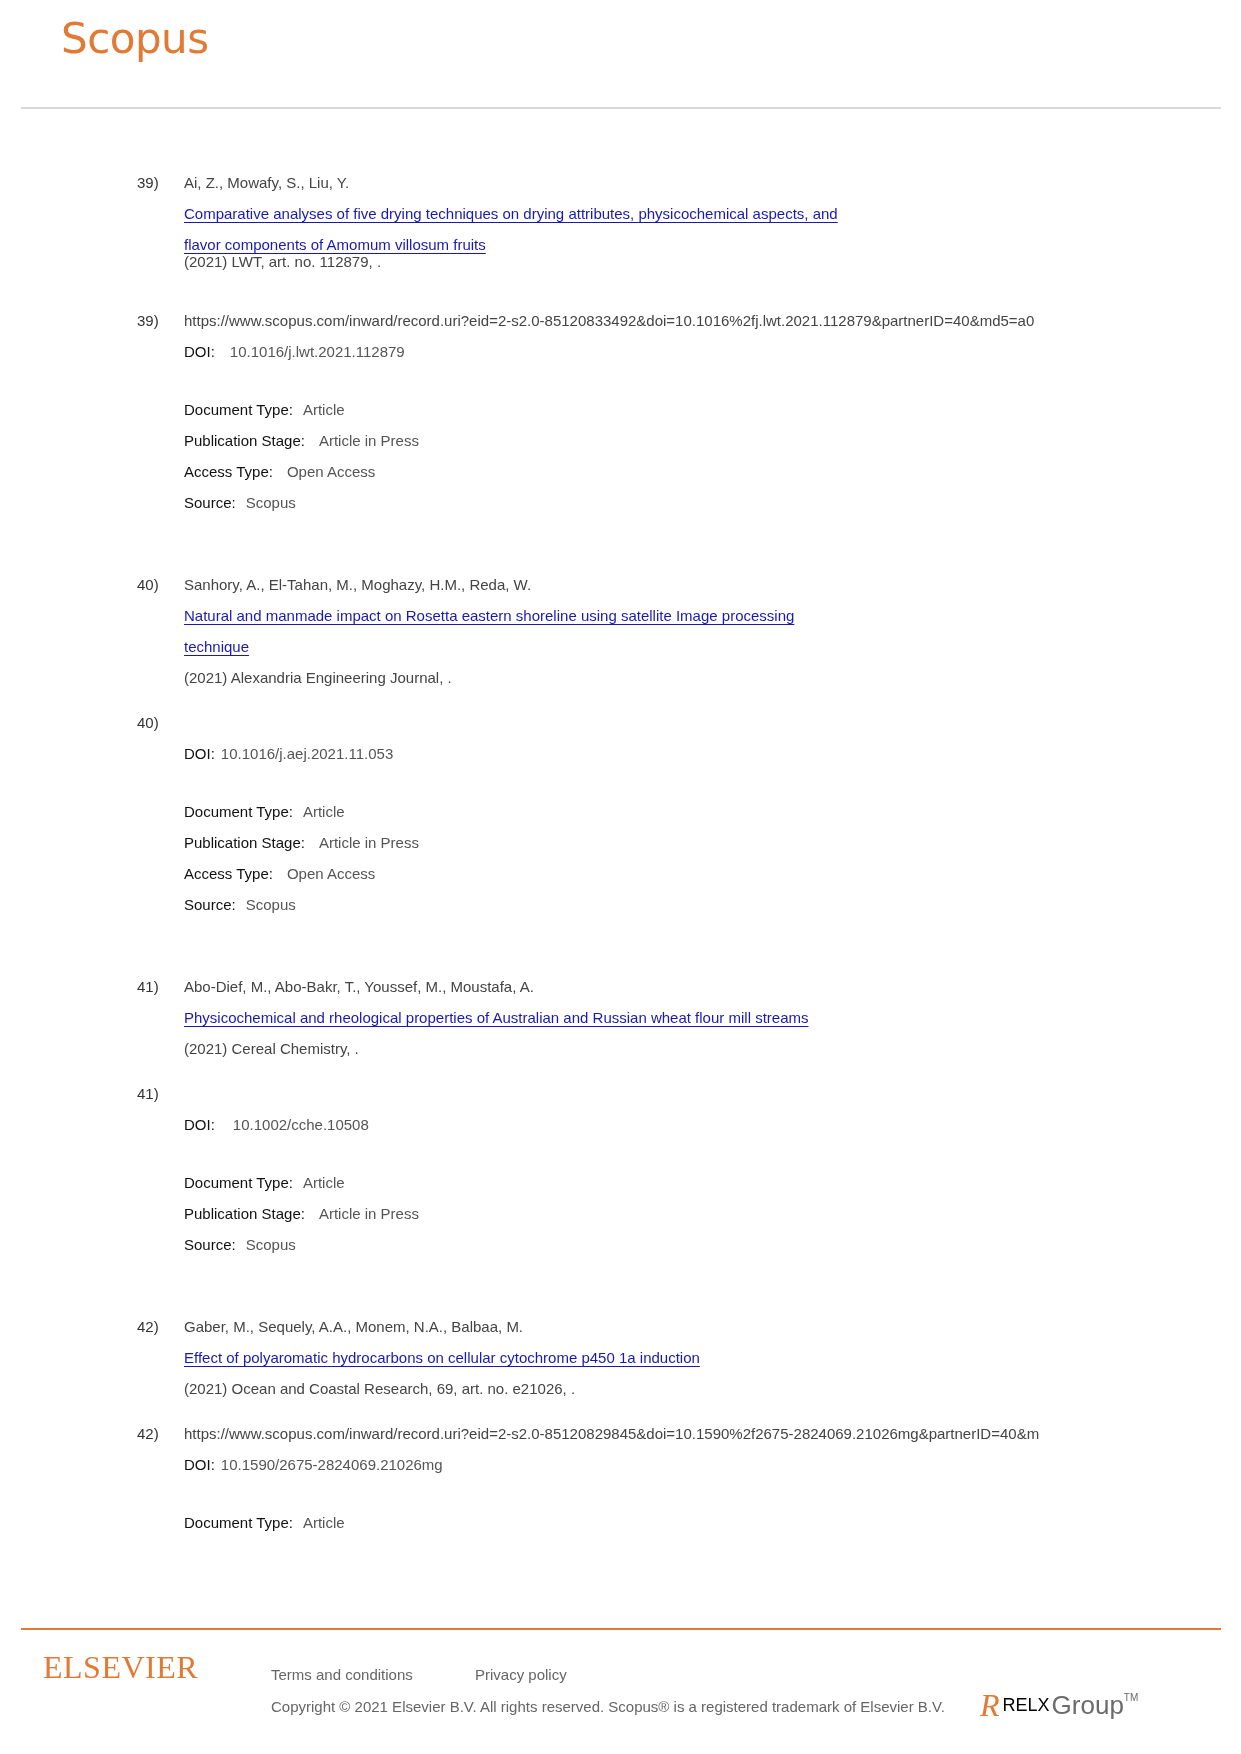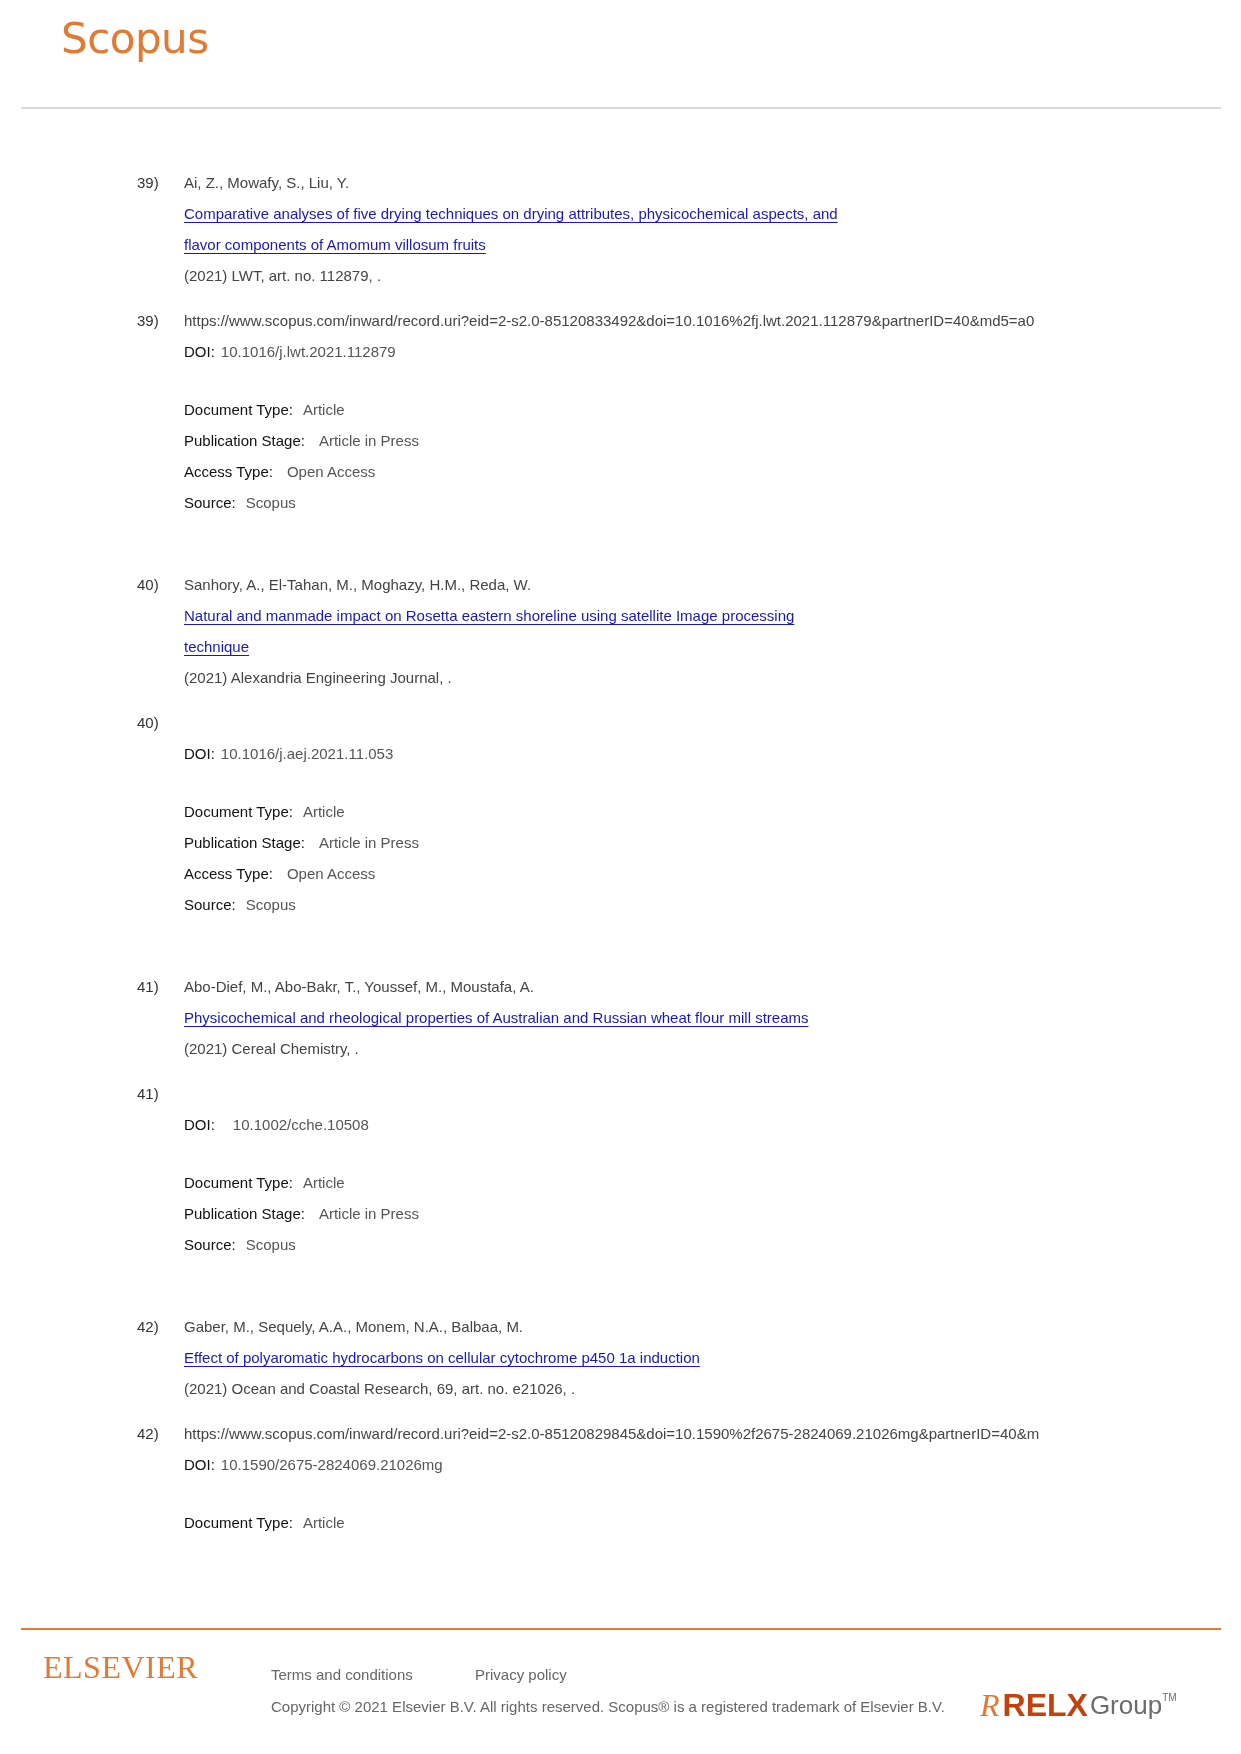--- a/index.html
+++ b/index.html
@@ -26,21 +26,21 @@
 
   .footer-rule { position: absolute; left: 21px; top: 1628px; width: 1200px; height: 2px; background: #e07a35; }
   .elsevier {
     position: absolute; left: 43px; top: 1649px;
     font-family: "Liberation Serif", serif; font-size: 32px; color: #e07a35; letter-spacing: 0.5px;
   }
   .f-link { position: absolute; top: 1666px; font-size: 15px; color: #666; line-height: 18px; text-align: right; }
   .copyright { position: absolute; left: 271px; top: 1698px; font-size: 15px; color: #666; line-height: 18px; }
   .relx { position: absolute; left: 980px; top: 1688px; height: 34px; display: flex; align-items: center; }
   .relx-r { font-family: "Liberation Serif", serif; font-style: italic; font-size: 32px; color: #e07a35; margin-right: 3px; }
-  .relx-b { font-family: "Liberation Sans", sans-serif; font-weight: bold; font-size: 32px; color: #c2410c; }
+  .relx-b { font-family: "Liberation Sans", sans-serif; font-weight: normal; font-size: 18px; color: #000000; }
   .relx-g { font-family: "Liberation Sans", sans-serif; font-size: 26px; color: #6b6b6b; margin-left: 2px; }
   .relx-tm { font-size: 10px; color: #6b6b6b; align-self: flex-start; margin-top: 4px; }
 </style>
 </head>
 <body>
 
 <div class="header">
   <div class="brand">Scopus</div>
   <div class="header-rule"></div>
 </div>
@@ -51,29 +51,29 @@
     <div class="row" style="top:169px">
       <span class="num">39)</span>
       <span class="txt">Ai, Z., Mowafy, S., Liu, Y.</span>
     </div>
     <div class="row" style="top:200px">
       <span class="txt title-link">Comparative analyses of five drying techniques on drying attributes, physicochemical aspects, and</span>
     </div>
     <div class="row" style="top:231px">
       <span class="txt title-link">flavor components of Amomum villosum fruits</span>
     </div>
-    <div class="row" style="top:262px">
+    <div class="row" style="top:248px">
       <span class="txt">(2021) LWT, art. no. 112879, .</span>
     </div>
     <div class="row" style="top:307px">
       <span class="num">39)</span>
       <span class="txt url">https://www.scopus.com/inward/record.uri?eid=2-s2.0-85120833492&amp;doi=10.1016%2fj.lwt.2021.112879&amp;partnerID=40&amp;md5=a0</span>
     </div>
     <div class="row" style="top:338px">
-      <span class="txt"><span class="lbl">DOI:</span><span class="val" style="margin-left:6px">10.1016/j.lwt.2021.112879</span></span>
+      <span class="txt"><span class="lbl">DOI:</span><span class="val" style="margin-left:15px">10.1016/j.lwt.2021.112879</span></span>
     </div>
     <div class="row" style="top:396px">
       <span class="txt"><span class="lbl">Document Type:</span><span class="val">Article</span></span>
     </div>
     <div class="row" style="top:427px">
       <span class="txt"><span class="lbl">Publication Stage:</span><span class="val" style="margin-left:14px">Article in Press</span></span>
     </div>
     <div class="row" style="top:458px">
       <span class="txt"><span class="lbl">Access Type:</span><span class="val" style="margin-left:14px">Open Access</span></span>
     </div>

